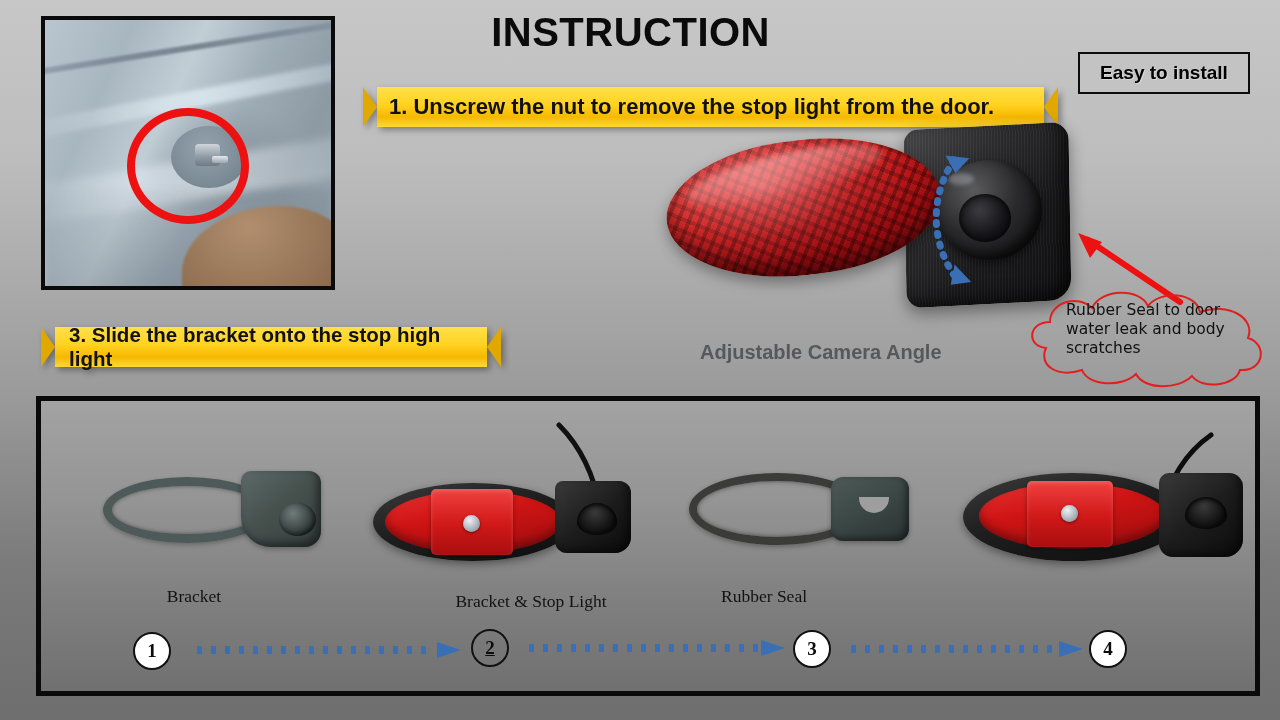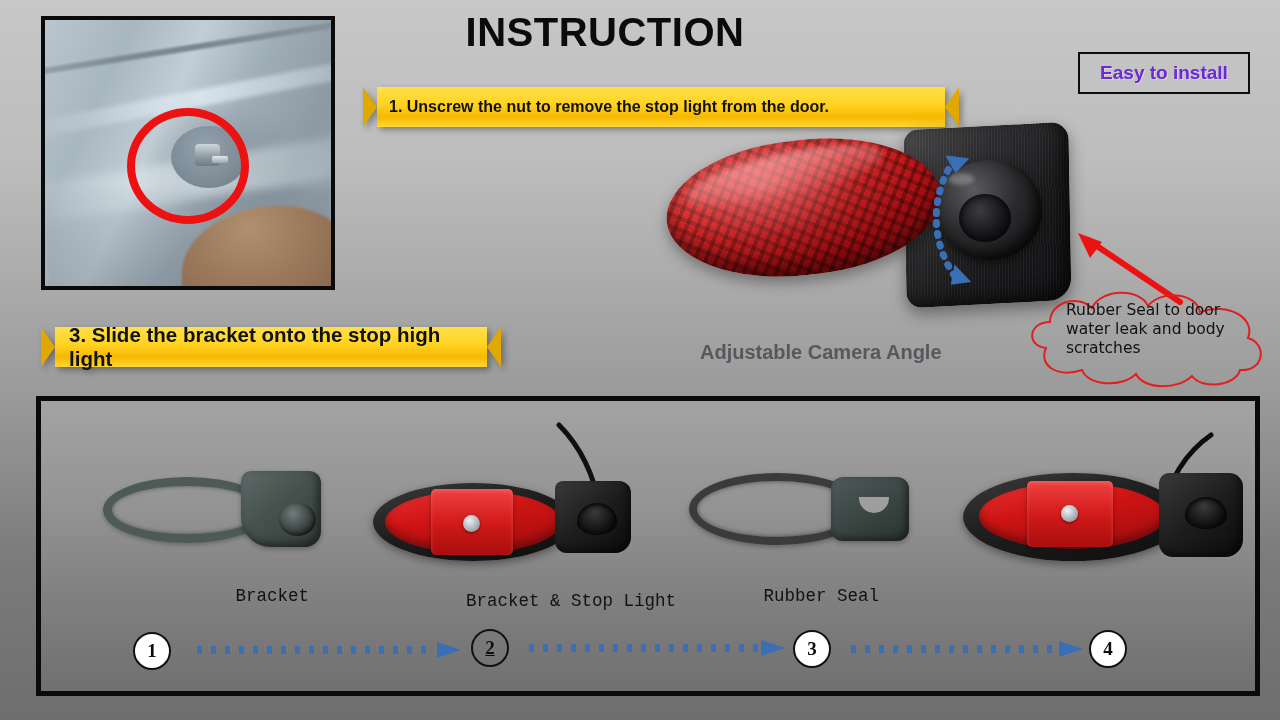--- a/index.html
+++ b/index.html
@@ -18,21 +18,21 @@
     width: 1280px;
     height: 720px;
   }
 
   
   .title {
     position: absolute;
     left: 440px;
     top: 10px;
     width: 330px;
-    text-align: center;
+    text-align: right;
     font-size: 40px;
     font-weight: bold;
     color: #0b0b0b;
     letter-spacing: 0.5px;
     font-family: "Liberation Sans", sans-serif;
   }
 
   
   .badge {
     position: absolute;
@@ -40,21 +40,21 @@
     top: 52px;
     width: 168px;
     height: 38px;
     border: 2px solid #0d0d0d;
     background: #c3c3c3;
     display: flex;
     align-items: center;
     justify-content: center;
     font-size: 19px;
     font-weight: bold;
-    color: #6d28d9;
+    color: #000000;
     text-shadow: 1px 1px 0 rgba(255,255,255,0.35);
   }
 
   
   .photo-frame {
     position: absolute;
     left: 41px;
     top: 16px;
     width: 294px;
     height: 274px;
@@ -186,23 +186,23 @@
     border-left: 14px solid #e0a800;
   }
   .banner .cap-right {
     border-top: 20px solid transparent;
     border-bottom: 20px solid transparent;
     border-right: 14px solid #e0a800;
   }
   #banner1 {
     left: 363px;
     top: 87px;
-    width: 596px;
+    width: 695px;
     height: 40px;
-    font-size: 16px;
+    font-size: 22px;
   }
   #banner1 .body { flex: 1; padding-left: 12px; }
   #banner2 {
     left: 41px;
     top: 327px;
     width: 460px;
     height: 40px;
     font-size: 20.5px;
   }
   #banner2 .body { flex: 1; padding-left: 14px; }
@@ -337,24 +337,24 @@
     left: 36px;
     top: 396px;
     width: 1224px;
     height: 300px;
     border: 5px solid #0a0a0a;
     box-sizing: border-box;
     background: linear-gradient(180deg, #a3a3a3 0%, #949494 35%, #808080 68%, #707070 100%);
   }
   .step-label {
     position: absolute;
-    font-family: Liberation Mono, monospace;
+    font-family: Liberation Serif, serif;
     font-size: 17.5px;
     color: #121212;
-    text-align: right;
+    text-align: center;
     white-space: pre;
   }
   .num-circle {
     position: absolute;
     width: 38px;
     height: 38px;
     border-radius: 50%;
     border: 2px solid #111;
     display: flex;
     align-items: center;

